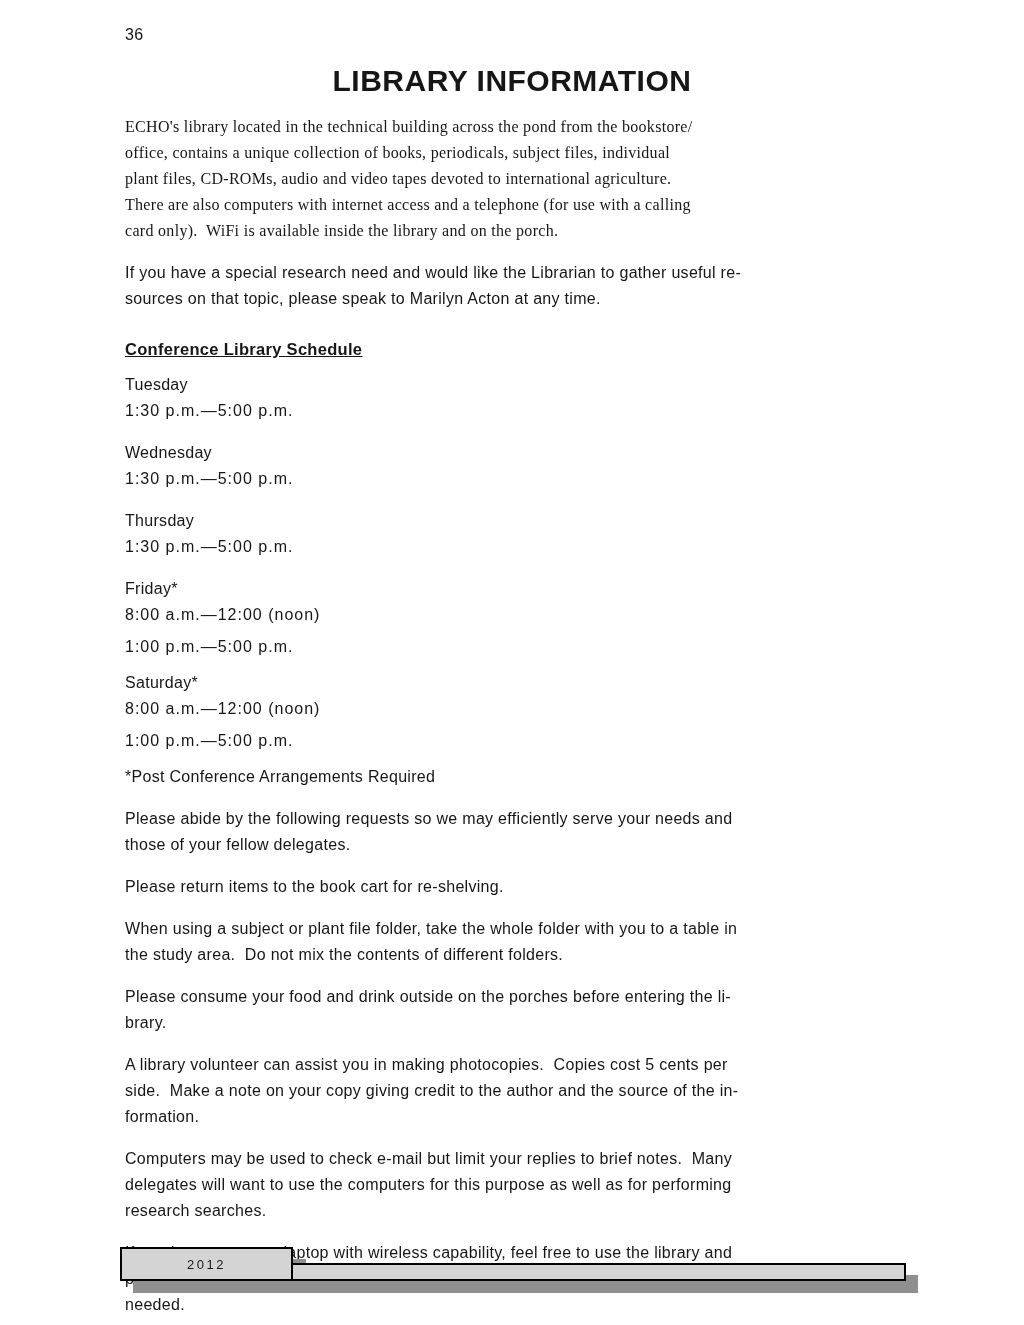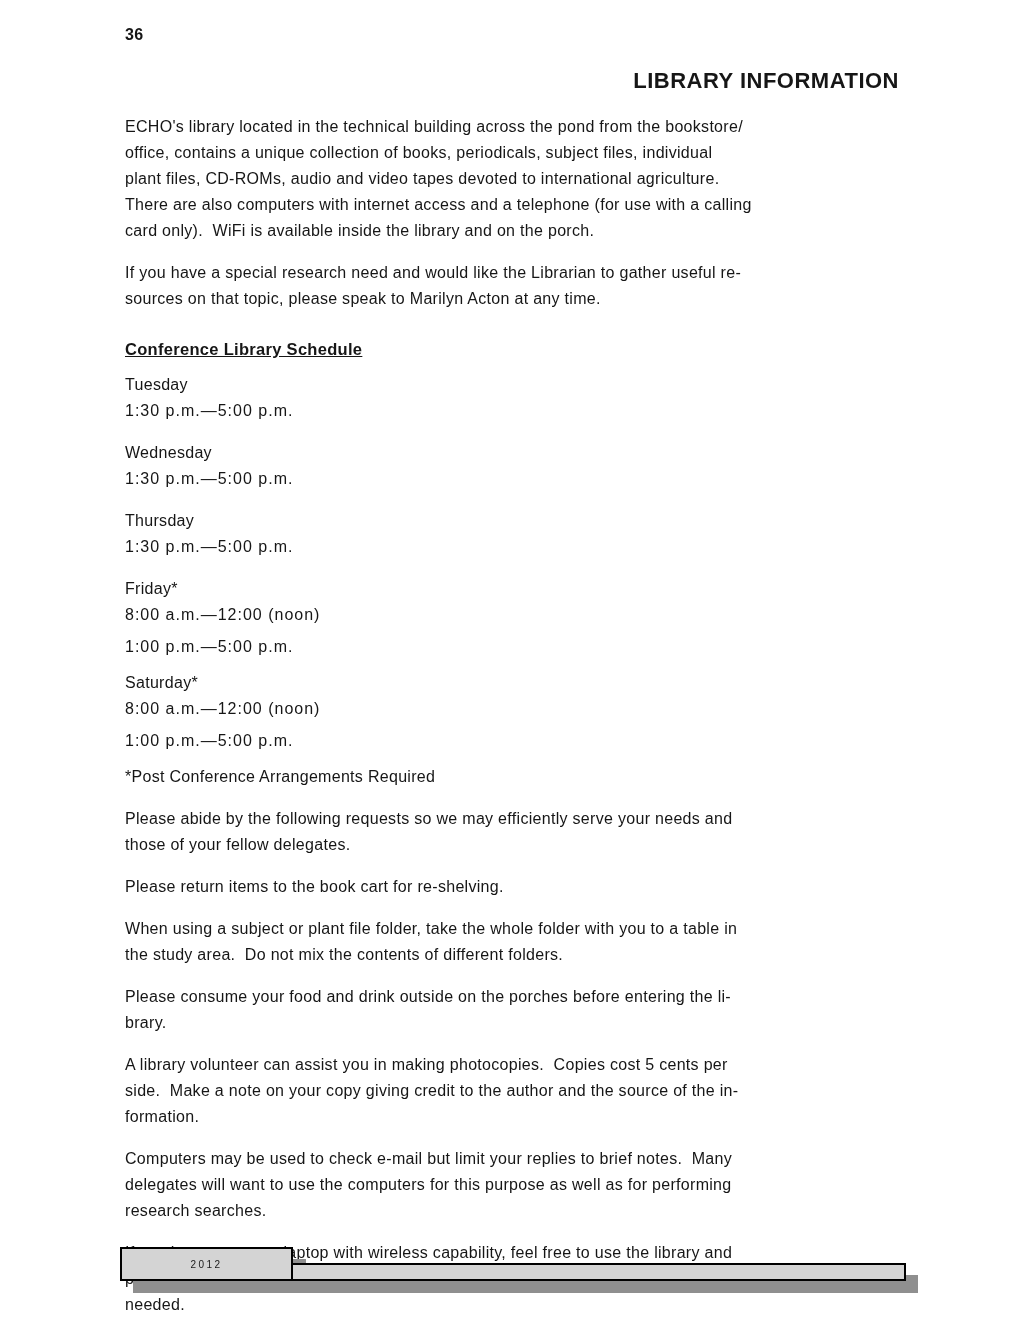--- a/index.html
+++ b/index.html
@@ -16,40 +16,40 @@
     position: relative;
     width: 1024px;
     height: 1325px;
     background: #ffffff;
   }
   .content {
     padding: 26px 125px 0 125px;
   }
   .page-number {
     font-size: 16px;
-    font-weight: bold;
+    font-weight: normal;
     letter-spacing: 0.3px;
     line-height: 18px;
   }
   .doc-title {
-    text-align: right;
-    font-size: 22px;
+    text-align: center;
+    font-size: 30px;
     font-weight: bold;
     letter-spacing: 0.5px;
     line-height: 34px;
     margin: 20px 0 0 0;
   }
   p.doc {
     white-space: pre;
     font-size: 16px;
     line-height: 26px;
     letter-spacing: 0.3px;
     margin: 0 0 16px 0;
   }
-  p.first-para { margin-top: 16px; }
+  p.first-para { margin-top: 16px; font-family: Liberation Serif, serif; }
   .section-heading {
     font-size: 16.5px;
     font-weight: bold;
     text-decoration: underline;
     letter-spacing: 0.3px;
     line-height: 26px;
     margin: 24px 0 10px 0;
   }
   .schedule { margin: 0; }
   .schedule-row {
@@ -82,21 +82,21 @@
   .footer-tab {
     position: absolute;
     left: 120px; top: 1247px;
     width: 173px; height: 34px;
     background: #d4d4d4;
     border: 2.5px solid #000000;
     box-sizing: border-box;
     display: flex;
     align-items: center;
     justify-content: center;
-    font-size: 10px;
+    font-size: 13px;
     letter-spacing: 2.5px;
     color: #1a1a1a;
   }
 </style>
 </head>
 <body>
 
 <div class="page">
   <div class="content">
 

